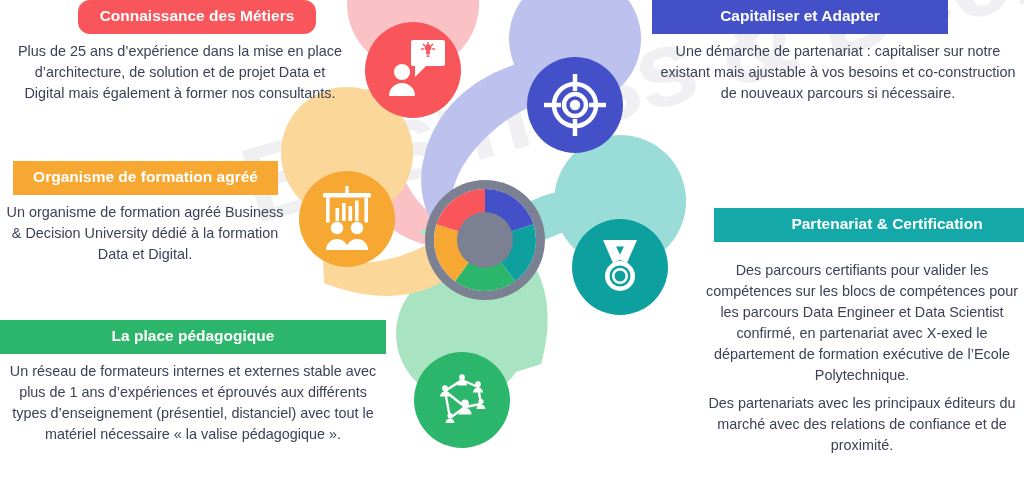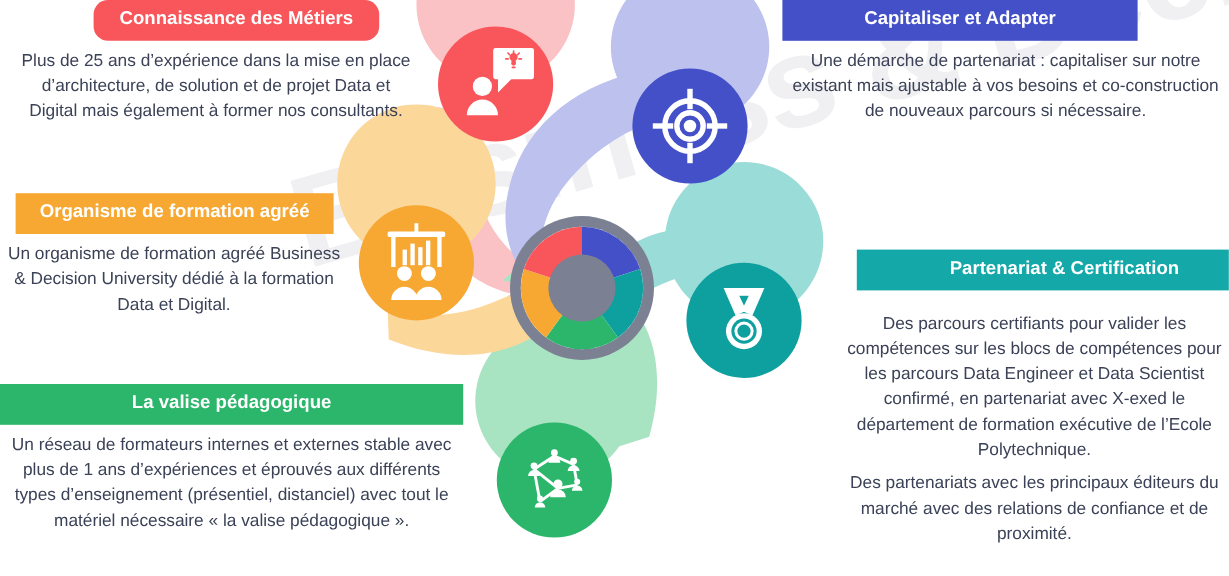--- a/index.html
+++ b/index.html
@@ -241,21 +241,21 @@
   <div class="panel-header" style="background:#f9565c">Connaissance des Métiers</div>
   <div class="panel-body">Plus de 25 ans d’expérience dans la mise en place d’architecture, de solution et de projet Data et Digital mais également à former nos consultants.</div>
 </div>
 
 <div class="panel" id="panel-organisme">
   <div class="panel-header" style="background:#f6a833">Organisme de formation agréé</div>
   <div class="panel-body">Un organisme de formation agréé Business &amp; Decision University dédié à la formation Data et Digital.</div>
 </div>
 
 <div class="panel" id="panel-valise">
-  <div class="panel-header" style="background:#2cb66b">La valise pédagogique</div>
+  <div class="panel-header" style="background:#2cb66b">La place pédagogique</div>
   <div class="panel-body">Un réseau de formateurs internes et externes stable avec plus de 1 ans d’expériences et éprouvés aux différents types d’enseignement (présentiel, distanciel) avec tout le matériel nécessaire « la valise pédagogique ».</div>
 </div>
 
 <div class="panel" id="panel-capitaliser">
   <div class="panel-header" style="background:#4350c8">Capitaliser et Adapter</div>
   <div class="panel-body">Une démarche de partenariat : capitaliser sur notre existant mais ajustable à vos besoins et co-construction de nouveaux parcours si nécessaire.</div>
 </div>
 
 <div class="panel" id="panel-partenariat">
   <div class="panel-header" style="background:#14a8a8">Partenariat &amp; Certification</div>

